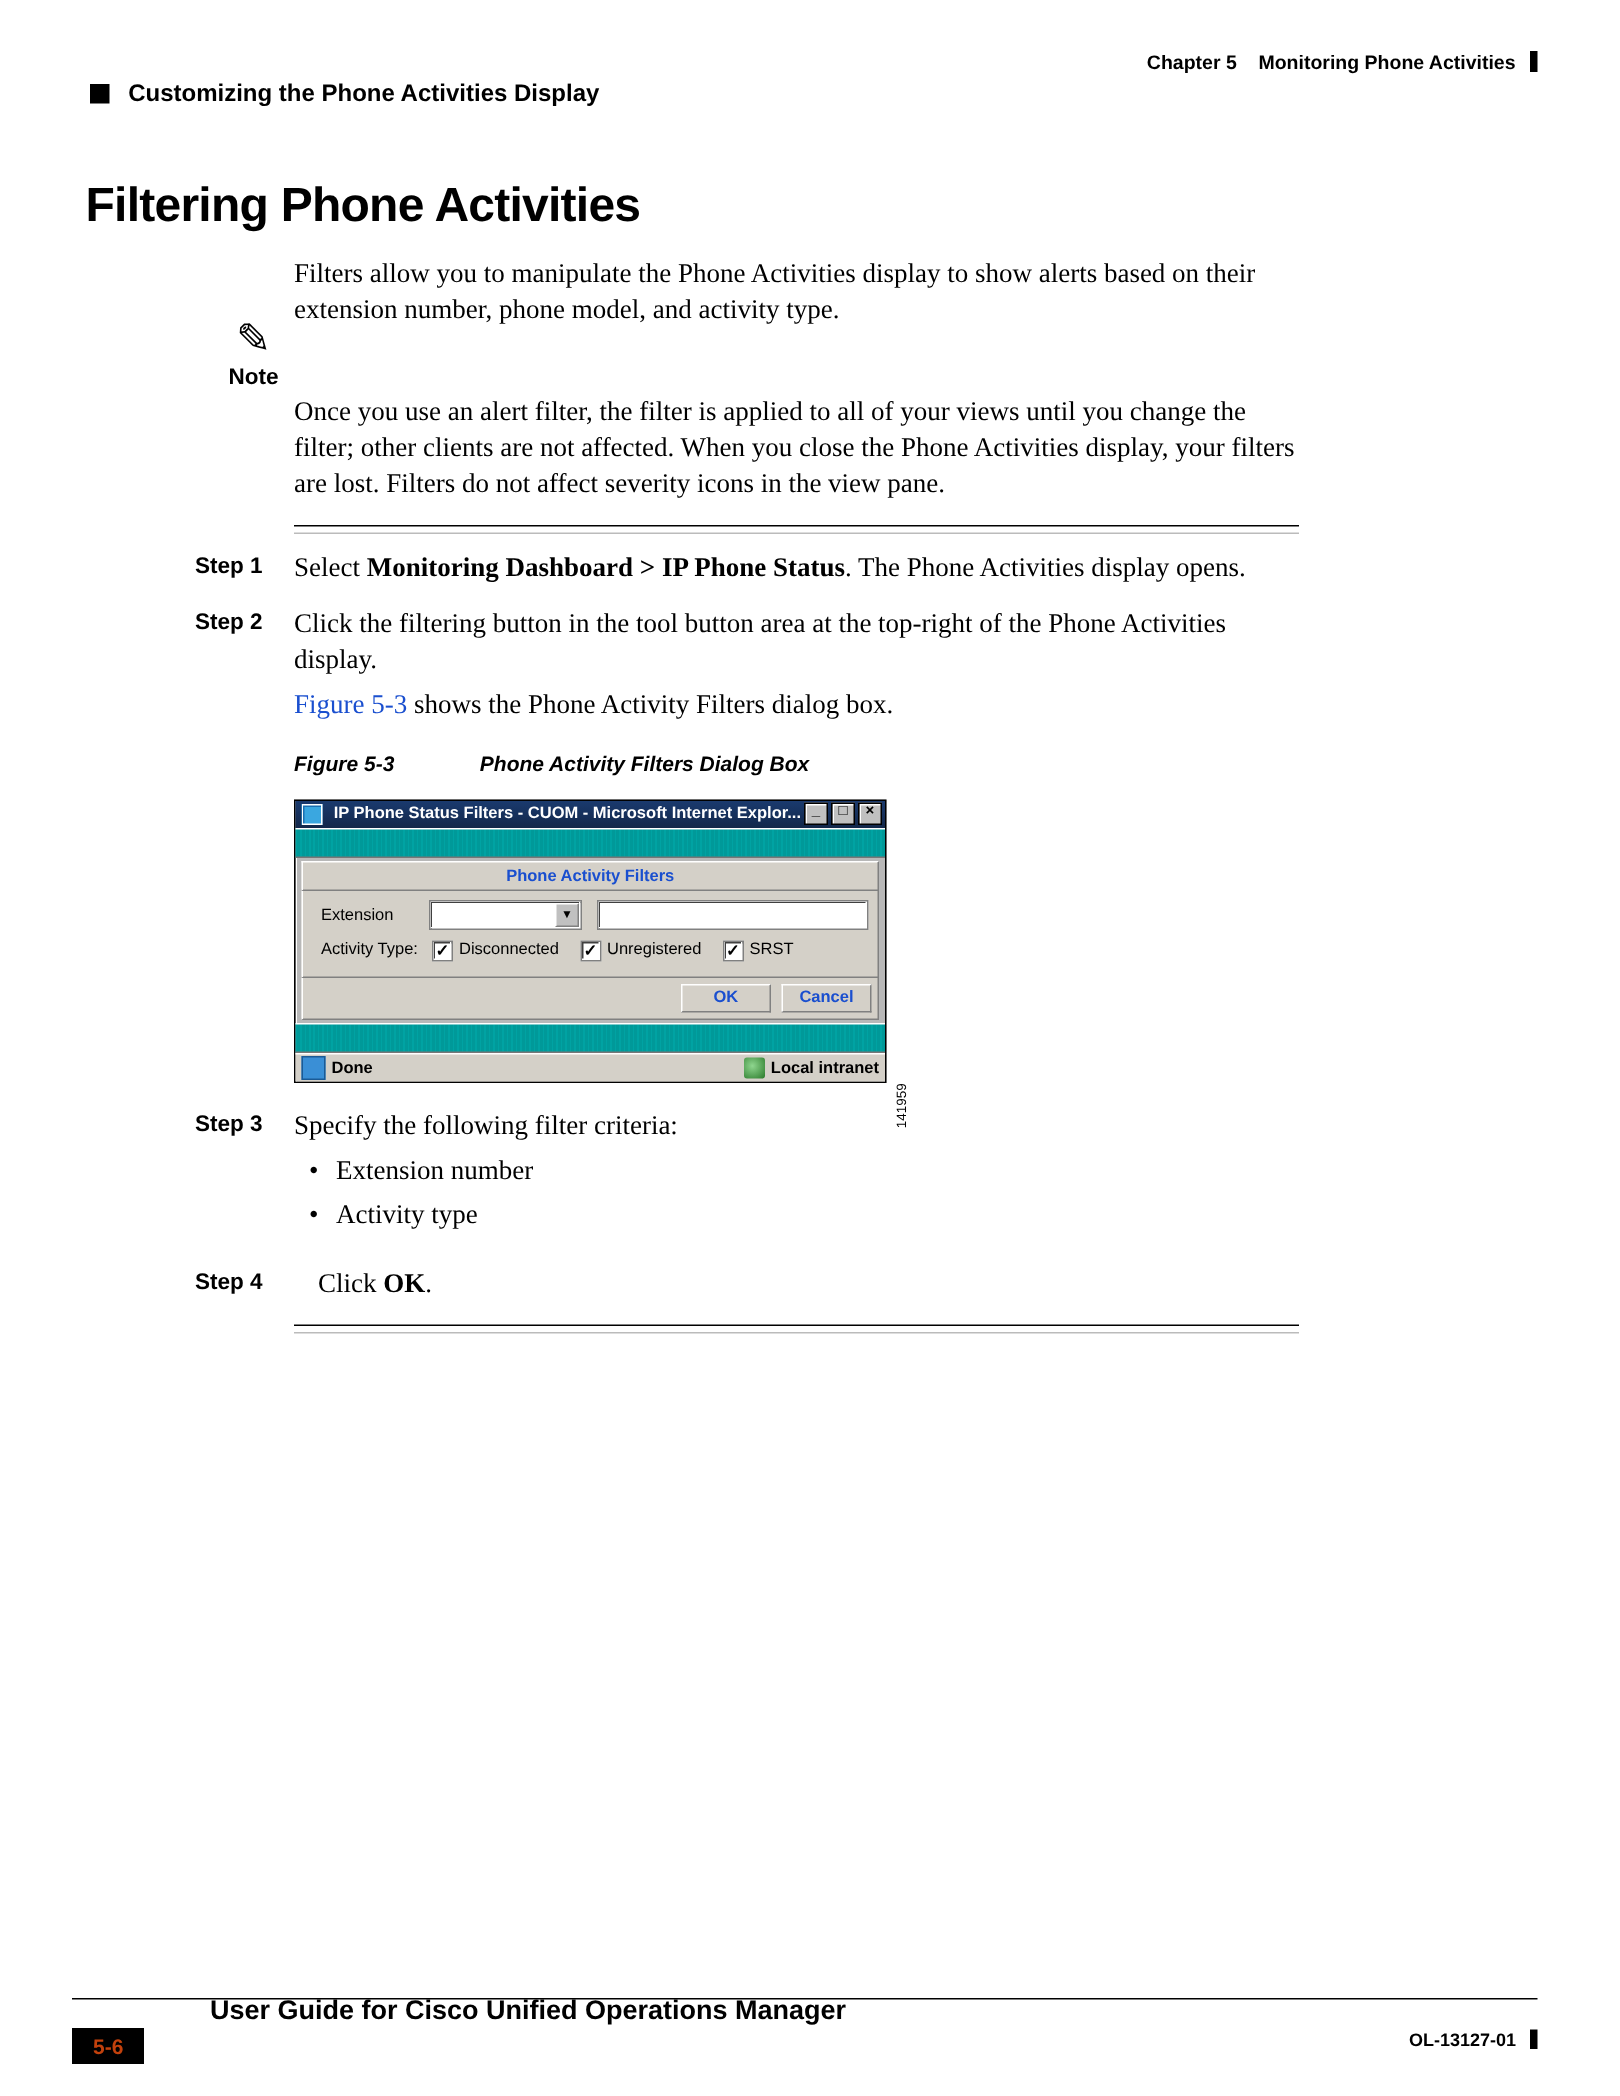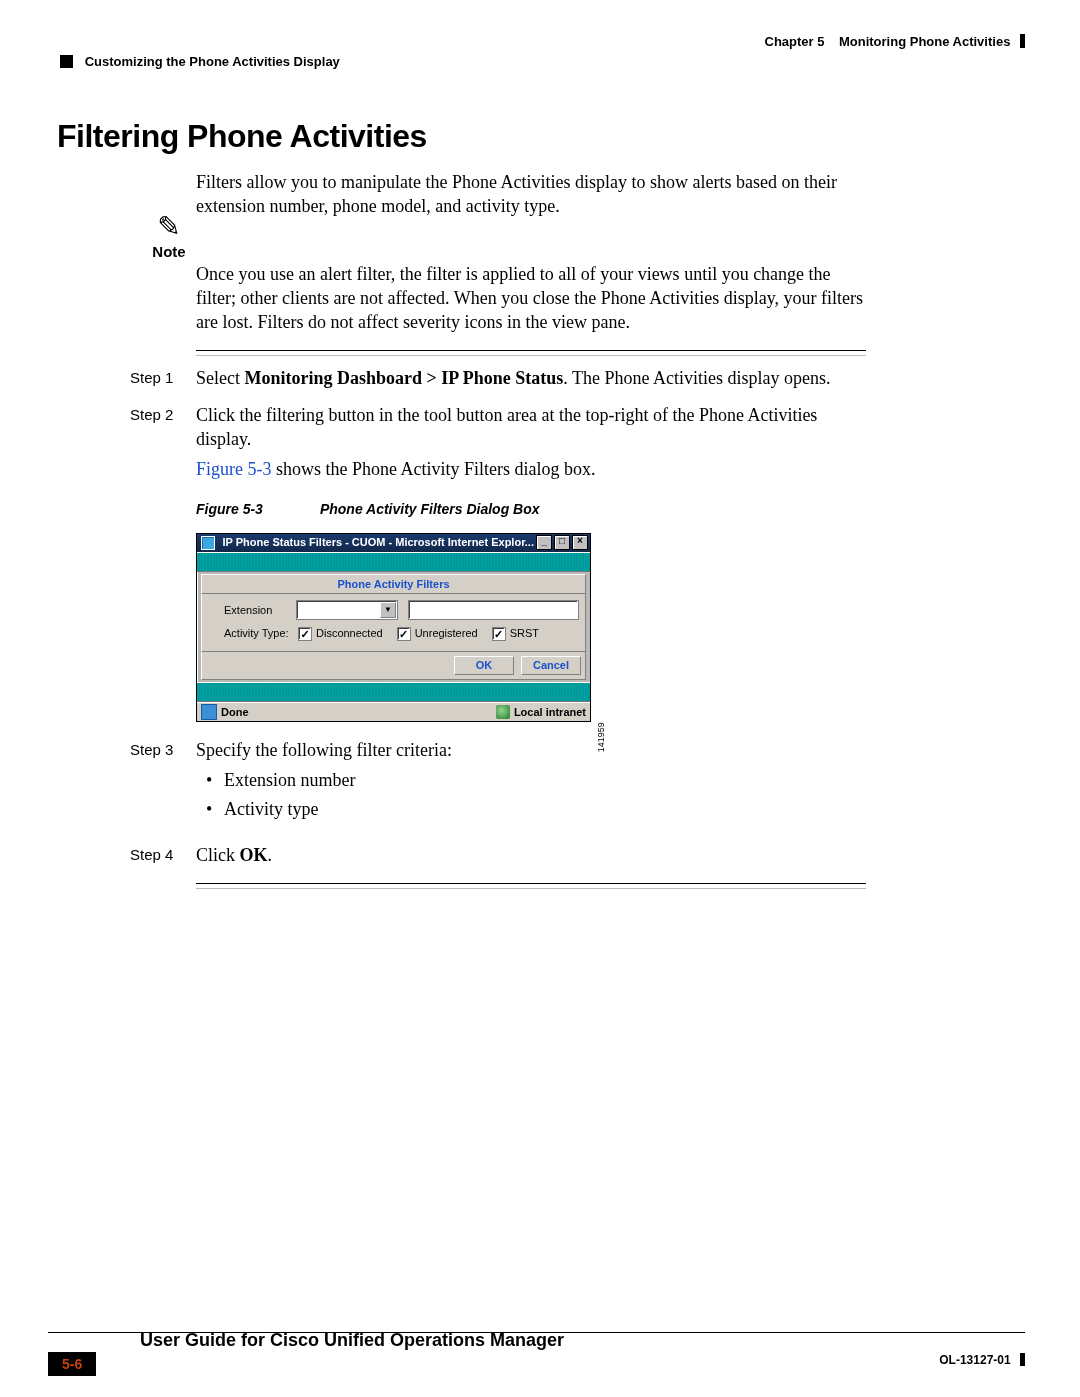--- a/index.html
+++ b/index.html
@@ -39,21 +39,21 @@
     width: 5px;
     height: 14px;
     background: #000;
     vertical-align: -2px;
     margin-left: 6px;
   }
   .hdr-left {
     position: absolute;
     left: 0;
     top: 20px;
-    font-size: 13px;
+    font-size: 16px;
   }
   .hdr-left .sq {
     display: inline-block;
     width: 13px;
     height: 13px;
     background: #000;
     vertical-align: -2px;
     margin-right: 8px;
   }
 
@@ -108,21 +108,21 @@
     margin-top: 10px;
   }
   .step-row {
     display: flex;
     margin: 4px 0 12px -66px;
     width: 736px;
   }
   .step-label {
     flex: 0 0 66px;
     font-family: Arial, Helvetica, sans-serif;
-    font-weight: normal;
+    font-weight: bold;
     font-size: 15px;
     padding-top: 2px;
   }
   .step-body {
     flex: 1;
     font-size: 18px;
   }
   .step-body b { font-family: "Times New Roman"; font-weight: bold; text-align: center; }
   .step-body .fig-link { color: #1a4fcf; }
   ul.crit {
@@ -219,21 +219,21 @@
     margin: 2px 4px 0 4px;
     text-align: center;
     font-weight: bold;
     font-size: 11px;
     padding: 2px 0;
     color: #1a4fcf;
   }
   .dlg-form {
     background: #d4d0c8;
     margin: 0 4px;
-    padding: 6px 6px 4px 22px;
+    padding: 6px 6px 4px 12px;
     border-left: 1px solid #fff;
     border-right: 1px solid #808080;
     border-bottom: 1px solid #808080;
   }
   .frow { display: flex; align-items: center; margin-bottom: 6px; }
   .frow label.lab { width: 72px; font-size: 11px; }
   .frow .combo {
     width: 100px; height: 18px;
     background: #fff;
     border: 1px solid #808080;
@@ -467,21 +467,21 @@
         <div class="step-label">Step 3</div>
         <div class="step-body">
           <span>Specify the following filter criteria:</span>
           <ul class="crit">
             <li>Extension number</li>
             <li>Activity type</li>
           </ul>
         </div>
       </div>
 
-      <div class="step-row" style="margin-bottom:4px;">
+      <div class="step-row" style="margin-bottom:4px;gap:16px;">
         <div class="step-label">Step 4</div>
         <div class="step-body">
           <span>Click </span><b>OK</b><span>.</span>
         </div>
       </div>
 
     </div>
 
     <div class="sep-double"></div>
   </div>

